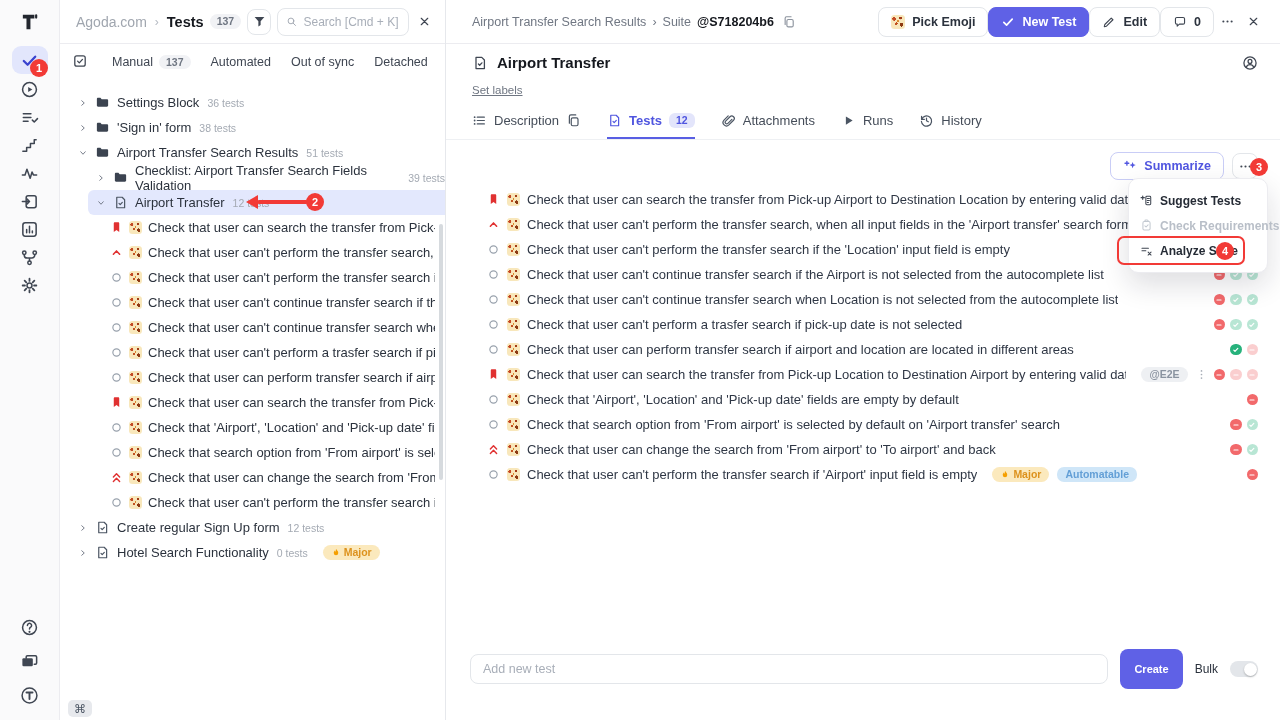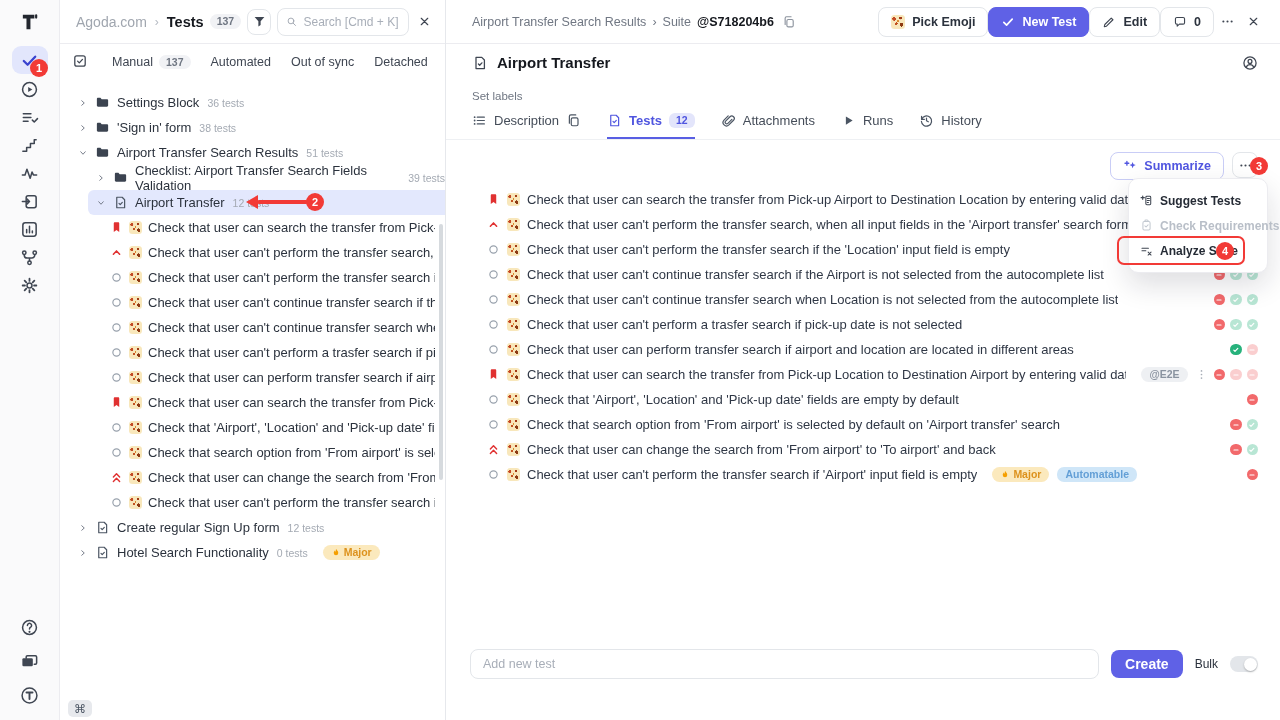--- a/index.html
+++ b/index.html
@@ -67,28 +67,28 @@
   .copy-ic{width:14px;height:14px;color:#8b929d;cursor:pointer}
   .head-btns{margin-left:auto;display:flex;align-items:center;}
   .btn{height:30px;border:1px solid #e3e6ea;border-radius:8px;background:#fff;display:inline-flex;align-items:center;gap:7px;padding:0 12px;font-size:12.5px;color:#2b323d;font-weight:700;cursor:pointer;font-family:inherit;white-space:nowrap}
   .btn .ic{width:14px;height:14px}
   .btn-primary{background:#5f61e6;border-color:#5f61e6;color:#fff}
   .x-btn{border:0;width:26px;padding:0;justify-content:center}
   .emochip.lg{width:14px;height:14px}
   .s-title{position:absolute;top:54px;left:26px;right:22px;display:flex;align-items:center;gap:9px;font-size:15px;font-weight:800;color:#15181e}
   .s-title .ic{width:16px;height:16px;color:#3f4652}
   .avatar{margin-left:auto;width:19px;height:19px;color:#4a5058;cursor:pointer}
-  .set-labels{position:absolute;top:90px;left:26px;font-size:11.5px;color:#6f7682;cursor:pointer}
+  .set-labels{position:absolute;top:84px;left:26px;font-size:11.5px;color:#6f7682;text-decoration:underline;cursor:pointer}
   .s-tabs{position:absolute;top:113px;left:0;right:0;padding:0 26px;display:flex;gap:26px;border-bottom:1px solid #eef0f3;align-items:flex-start}
   .s-tab{display:flex;align-items:center;gap:7px;font-size:13px;color:#454d59;padding-bottom:9px;border-bottom:2px solid transparent;cursor:pointer;white-space:nowrap}
   .s-tab .ic{width:15px;height:15px;color:#4b5563}
   .s-tab.active{color:#4f55df;font-weight:700;border-bottom-color:#585ee3}
   .s-tab.active .ic{color:#4f55df}
   .tpill{background:#e3e5fb;color:#4f55df;font-size:10.5px;font-weight:700;padding:2px 7px;border-radius:6px;line-height:1}
-  .s-toolbar{position:absolute;top:152px;right:22px;display:flex;gap:8px;align-items:flex-start}
+  .s-toolbar{position:absolute;top:152px;right:22px;display:flex;gap:8px;align-items:center}
   .summarize{height:28px;border:1px solid #c9cdf6;color:#5156e0;border-radius:8px;background:#fff;display:flex;align-items:center;gap:6px;padding:0 12px;font-size:12.5px;font-weight:700;cursor:pointer;font-family:inherit}
   .summarize .ic{width:15px;height:15px;color:#5156e0}
   .more-btn{width:26px;height:26px;border:1px solid #e3e6ea;border-radius:8px;background:#fff;position:relative;display:flex;align-items:center;justify-content:center;cursor:pointer}
   .more-btn .ic{width:15px;height:15px}
   .badge-num{position:absolute;width:18px;height:18px;border-radius:50%;background:#f23a36;color:#fff;font-size:11px;font-weight:700;display:flex;align-items:center;justify-content:center;z-index:9;line-height:1}
   .badge3{right:-11px;top:4px}
   .tlist{position:absolute;top:187px;left:0;right:0}
   .trow{height:25px;display:flex;align-items:center;gap:7px;padding:0 22px 0 41px;font-size:13px;color:#2f3745}
   .trow .ttl{white-space:nowrap;overflow:hidden;min-width:0;flex:0 1 auto}
   .badges{display:inline-flex;align-items:center}
@@ -109,21 +109,21 @@
   .dropdown{position:absolute;left:682px;top:178px;width:140px;background:#fff;border:1px solid #ececf0;border-radius:10px;box-shadow:0 12px 28px rgba(20,24,40,.14);padding:9px 0;z-index:6}
   .dd-item{height:25px;display:flex;align-items:center;gap:7px;padding:0 11px;font-size:12px;font-weight:700;color:#252b35;position:relative;cursor:pointer;white-space:nowrap}
   .dd-item .ic{width:13px;height:13px;color:#3f4652;flex:none}
   .dd-item.disabled{color:#b9bfc8;cursor:default}
   .dd-item.disabled .ic{color:#c3c9d1}
   .dd-item.highlighted::after{content:"";position:absolute;left:-12px;right:22px;top:-2px;bottom:-2px;border:2.5px solid #f23a36;border-radius:7px;pointer-events:none}
   .badge4{left:87px;top:63px}
   .s-footer{position:absolute;top:649px;left:24px;right:22px;display:flex;align-items:center;gap:12px}
   .newtest-input{width:666px;height:30px;border:1px solid #e3e6ea;border-radius:8px;padding:0 12px;font-size:12.5px;color:#333;outline:none;font-family:inherit}
   .newtest-input::placeholder{color:#a8aeb8}
-  .create-btn{height:28px;padding:12px 14px;background:#5f61e6;color:#fff;border:0;border-radius:8px;font-size:14px;font-weight:600;display:flex;align-items:center;cursor:pointer;font-family:inherit}
+  .create-btn{height:40px;padding:12px 14px;background:#5f61e6;color:#fff;border:0;border-radius:8px;font-size:11px;font-weight:600;display:flex;align-items:center;cursor:pointer;font-family:inherit}
   .bulk-label{font-size:12px;color:#2b323d}
   .toggle{width:28px;height:16px;background:#e3e6ea;border-radius:9px;position:relative;cursor:pointer;flex:none}
   .toggle::after{content:"";position:absolute;right:1.5px;top:1.5px;width:13px;height:13px;background:#fff;border-radius:50%;box-shadow:0 1px 2px rgba(0,0,0,.25)}
 
   
   .badge1{left:30px;top:59px}
   .arrow2{position:absolute;left:186px;top:195px;width:62px;height:14px;z-index:4;pointer-events:none}
   .arrow2::before{content:"";position:absolute;left:0;top:0;border-top:7px solid transparent;border-bottom:7px solid transparent;border-right:12px solid #f23a36}
   .arrow2::after{content:"";position:absolute;left:11px;right:0;top:5px;height:4px;background:#f23a36;border-radius:2px}
   .badge2{left:246px;top:193px}

